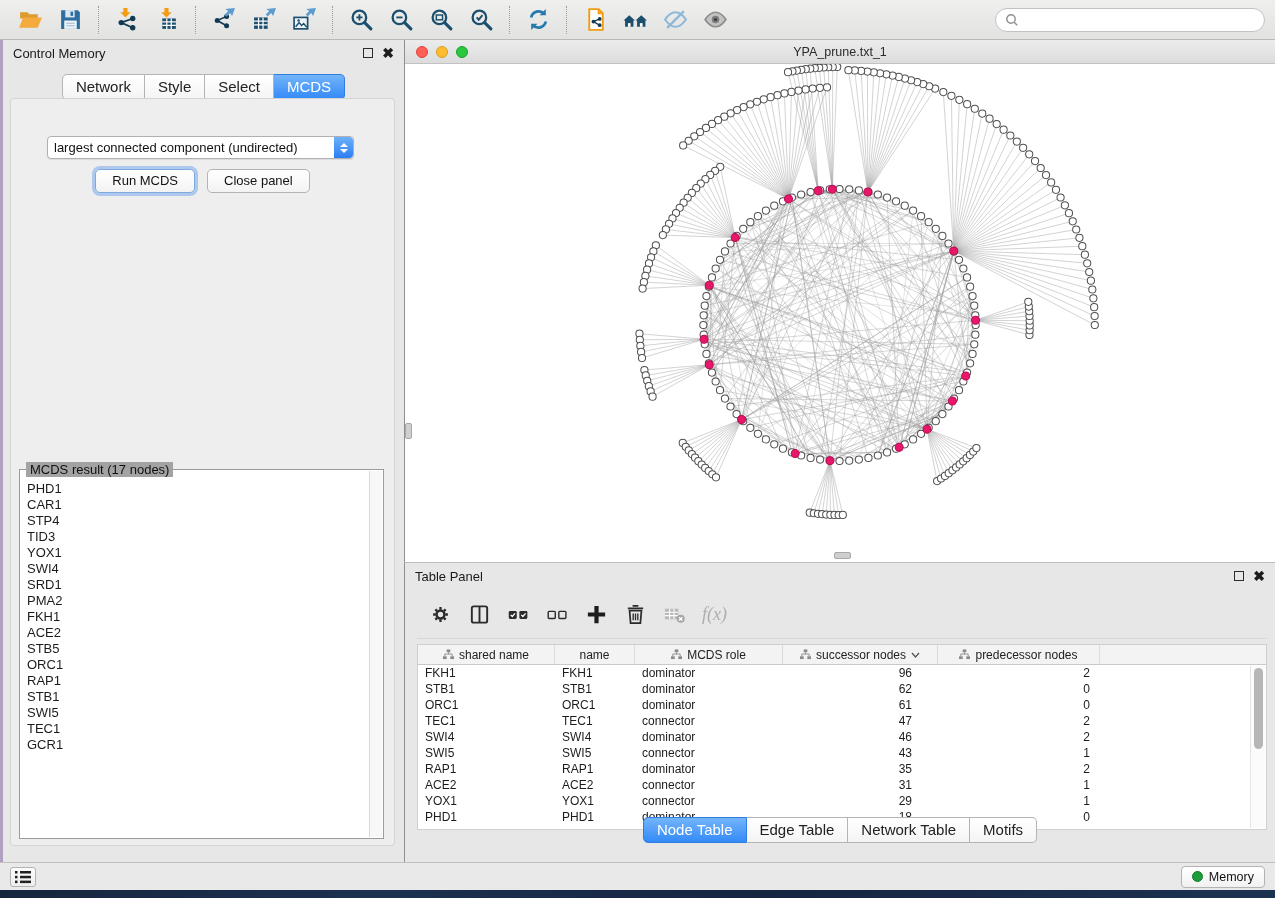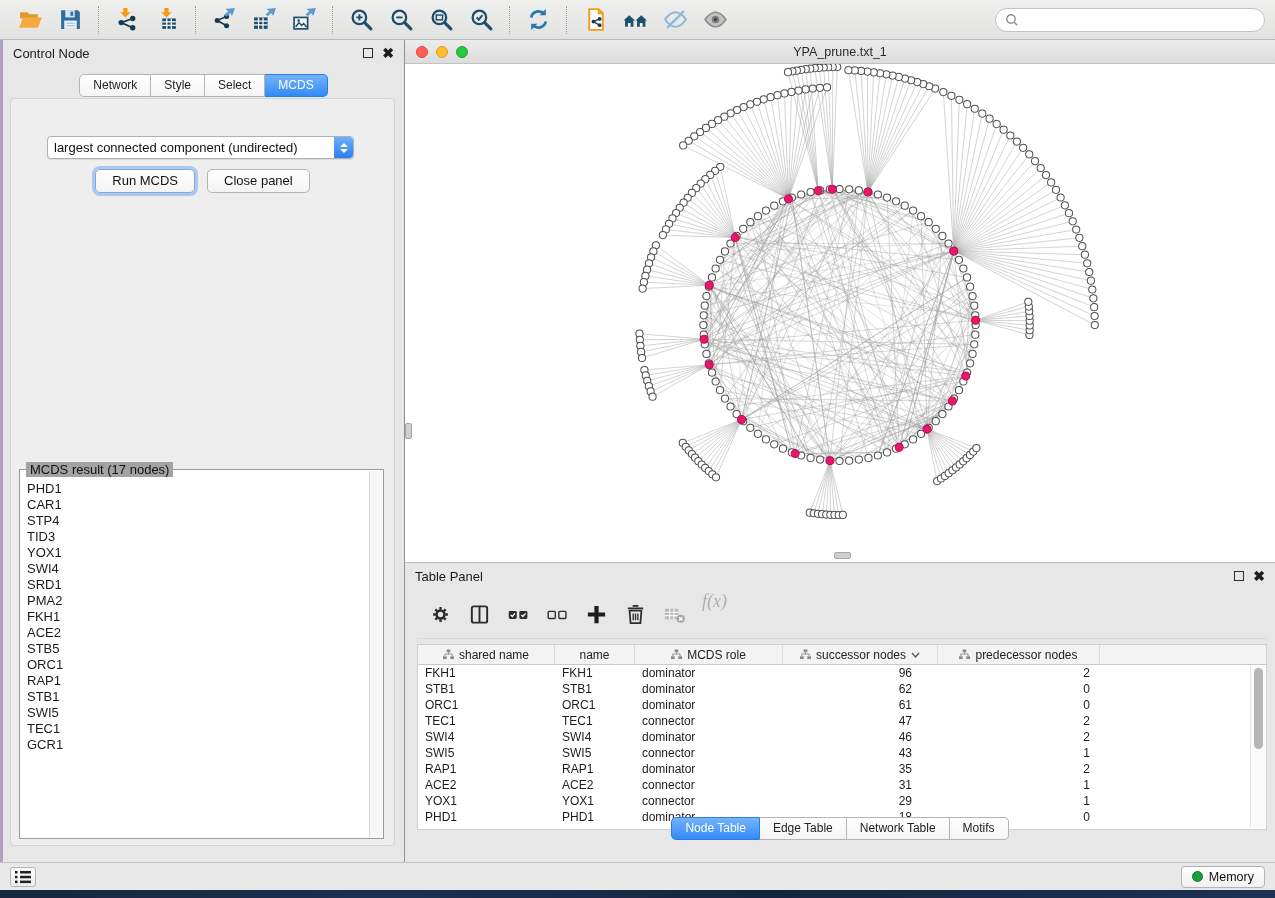--- a/index.html
+++ b/index.html
@@ -24,21 +24,21 @@
 
   
   .control-panel { position:absolute; left:3px; top:40px; width:401px; bottom:36px; background:#e7e7e7; }
   .panel-head { height:26px; display:flex; align-items:center; padding:0 10px; }
   .panel-title { font-size:13px; color:#1a1a1a; }
   .panel-head-btns { margin-left:auto; display:flex; align-items:center; gap:9px; }
   .float-btn { width:10px; height:10px; border:1.6px solid #2c2c2c; display:inline-block; }
   .close-x { font-size:14px; font-weight:bold; color:#1c1c1c; line-height:10px; }
 
   .seg-tabs { display:flex; justify-content:center; }
-  .seg-tab { font-size:12px; padding:3px 13px 4px; background:linear-gradient(#ffffff,#f4f4f4);
+  .seg-tab { font-size:15px; padding:3px 13px 4px; background:linear-gradient(#ffffff,#f4f4f4);
     border:1px solid #b4b4b4; border-left:none; color:#222; }
   .seg-tab:first-child { border-left:1px solid #b4b4b4; border-radius:5px 0 0 5px; }
   .seg-tab:last-child { border-radius:0 5px 5px 0; }
   .seg-tab.sel { background:linear-gradient(#74b4fa,#338af8); border-color:#2f7de0; color:#fff; }
 
   .cp-tabs { position:absolute; top:34px; left:0; right:0; }
   .cp-content { position:absolute; left:7px; right:9px; top:58px; bottom:16px;
     background:#eeeeee; border:1px solid #d4d4d4; border-radius:4px; }
   .crit-label { text-align:center; font-size:13px; margin-top:17px; color:#111; }
   .combo { position:absolute; left:36px; right:40px; top:37px; height:23px; background:#fff;
@@ -71,21 +71,21 @@
   .net-title { position:absolute; left:0; right:0; text-align:center; font-size:12.5px; color:#2b2b2b; }
   .net-canvas-wrap { position:absolute; top:24px; left:0; right:0; bottom:0; }
   .net-canvas-wrap svg { width:100%; height:100%; display:block; }
   .net-vthumb { position:absolute; left:0; top:383px; width:7px; height:16px; background:#cfcfcf; border:1px solid #a8a8a8; border-radius:2px; }
   .net-hthumb { position:absolute; left:429px; bottom:3px; width:17px; height:7px; background:#cfcfcf; border:1px solid #a8a8a8; border-radius:2px; }
 
   
   .table-panel { position:absolute; left:404px; top:562px; right:0; bottom:36px; background:#e7e7e7;
     border-left:1px solid #8f8f8f; border-top:1px solid #bdbdbd; }
   .tp-toolbar { position:absolute; top:28px; left:12px; right:8px; height:48px; border-bottom:1px solid #d8d8d8;
-    display:flex; gap:16px; padding-left:12px; }
+    display:flex; align-items:center; gap:16px; padding-left:12px; }
   .tp-ic { display:flex; align-items:center; }
   .tp-ic svg { width:23px; height:23px; }
   .fx-label { font-family:"Liberation Serif",serif; font-style:italic; font-size:18px; color:#aeaeae; }
 
   .node-table { position:absolute; left:12px; right:8px; top:81px; height:186px; background:#fff; border:1px solid #cfcfcf; }
   .nt-head { display:flex; height:20px; background:#f3f3f3; border-bottom:1px solid #c9c9c9; font-size:12px; color:#222; }
   .nt-head .hcell { display:flex; align-items:center; justify-content:center; gap:5px; border-right:1px solid #dcdcdc; }
   .nt-body { font-size:12px; }
   .nt-row { display:flex; height:16px; line-height:16px; }
   .cell { padding-left:7px; white-space:nowrap; overflow:hidden; }
@@ -241,21 +241,21 @@
     <svg width="14" height="14" viewBox="0 0 14 14">
         <circle cx="6" cy="6" r="4.2" fill="none" stroke="#8e8e8e" stroke-width="1.4"></circle>
         <path d="M9.2 9.2l3 3" stroke="#8e8e8e" stroke-width="1.4"></path>
       </svg>
     <input type="text" placeholder="" style="">
   </div>
 </div>
 
 <div class="control-panel">
   <div class="panel-head">
-    <span class="panel-title">Control Node</span>
+    <span class="panel-title">Control Memory</span>
     <span class="panel-head-btns">
       <span class="float-btn"></span>
       <span class="close-x">✖</span>
     </span>
   </div>
   <div class="cp-tabs seg-tabs" id="cp-tabs">
       <span class="seg-tab">Network</span>
       <span class="seg-tab">Style</span>
       <span class="seg-tab">Select</span>
       <span class="seg-tab sel">MCDS</span>

